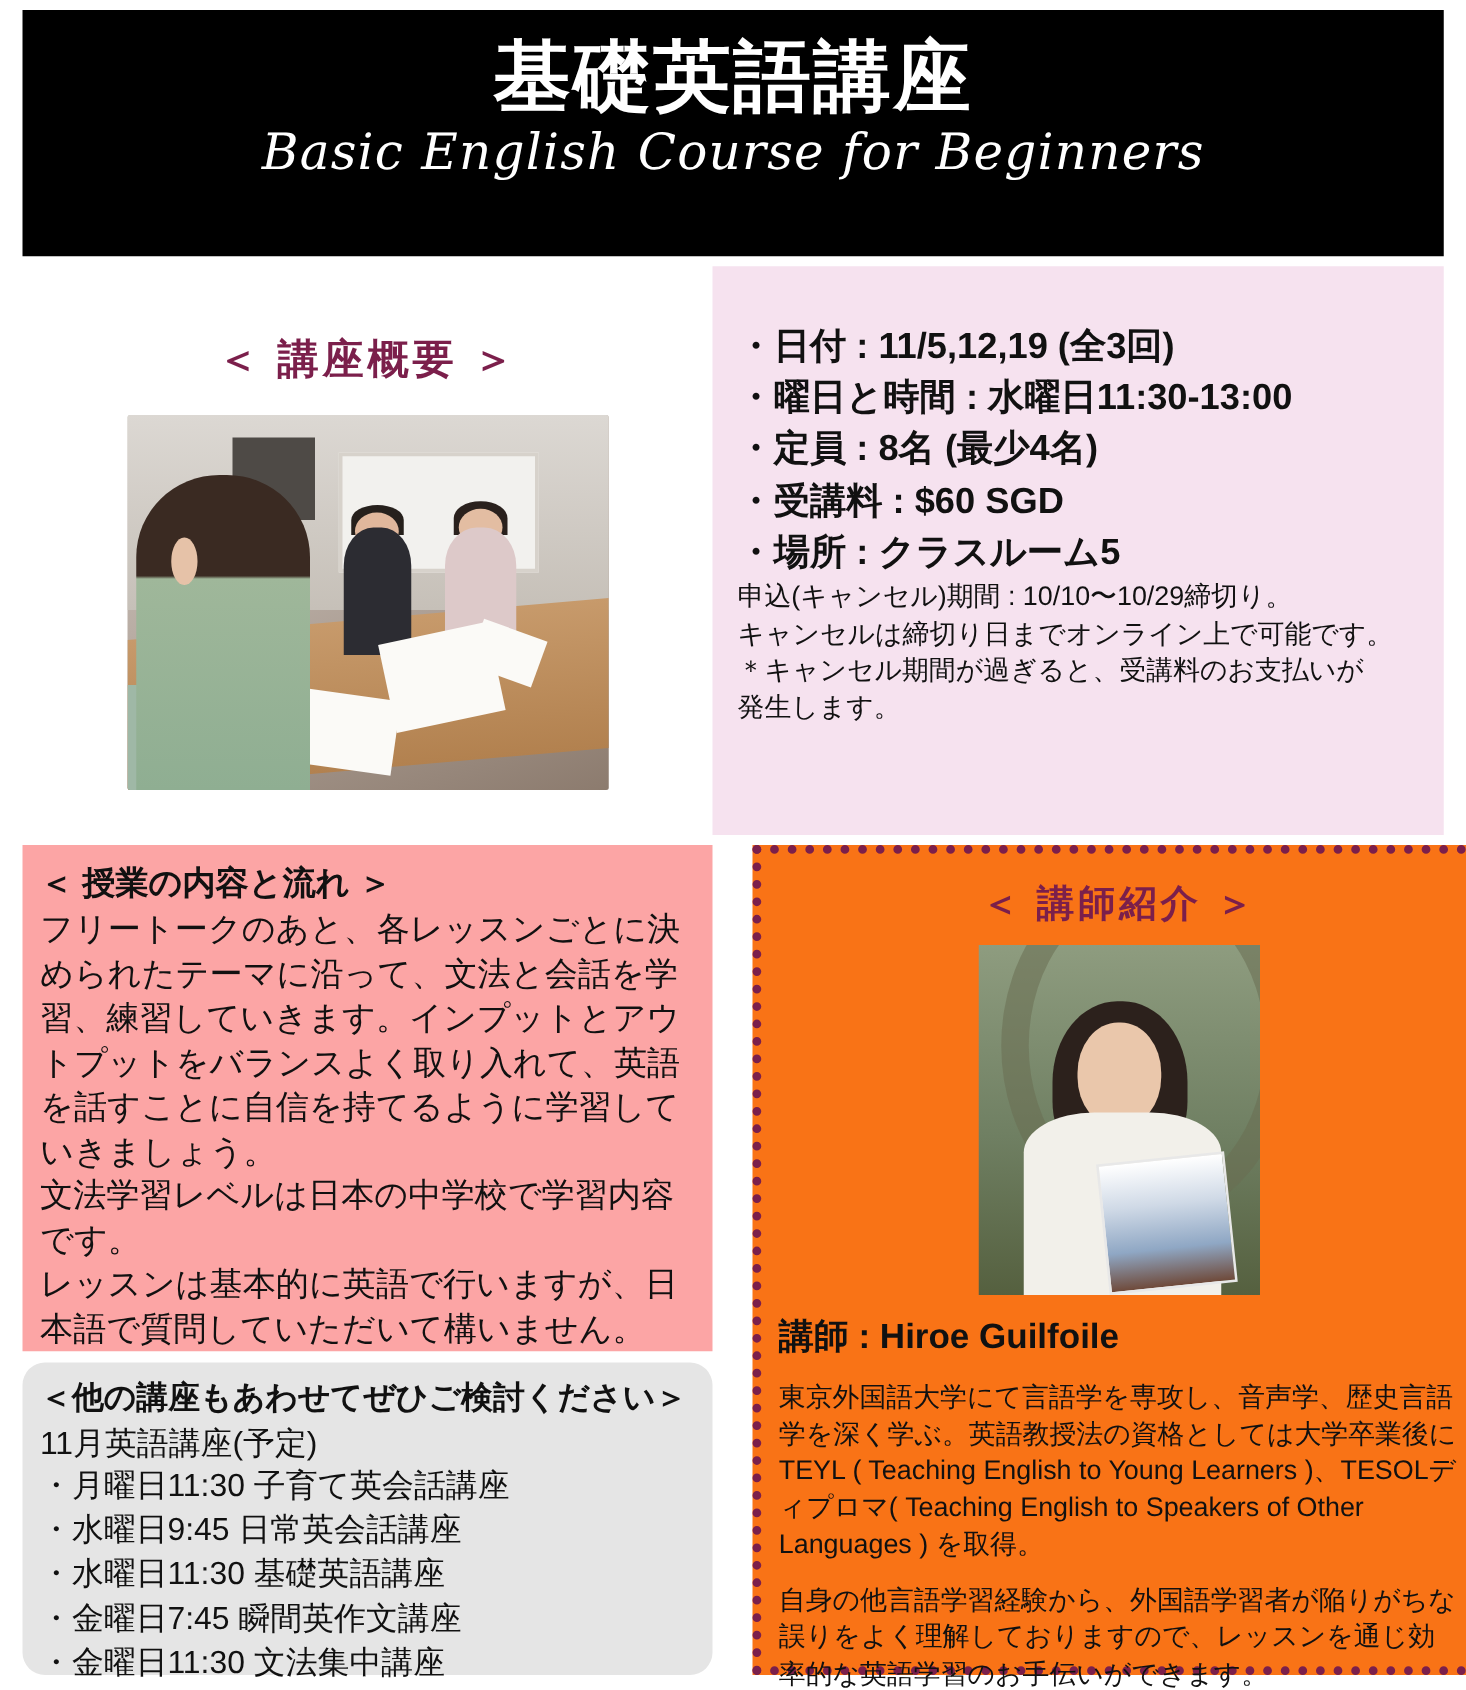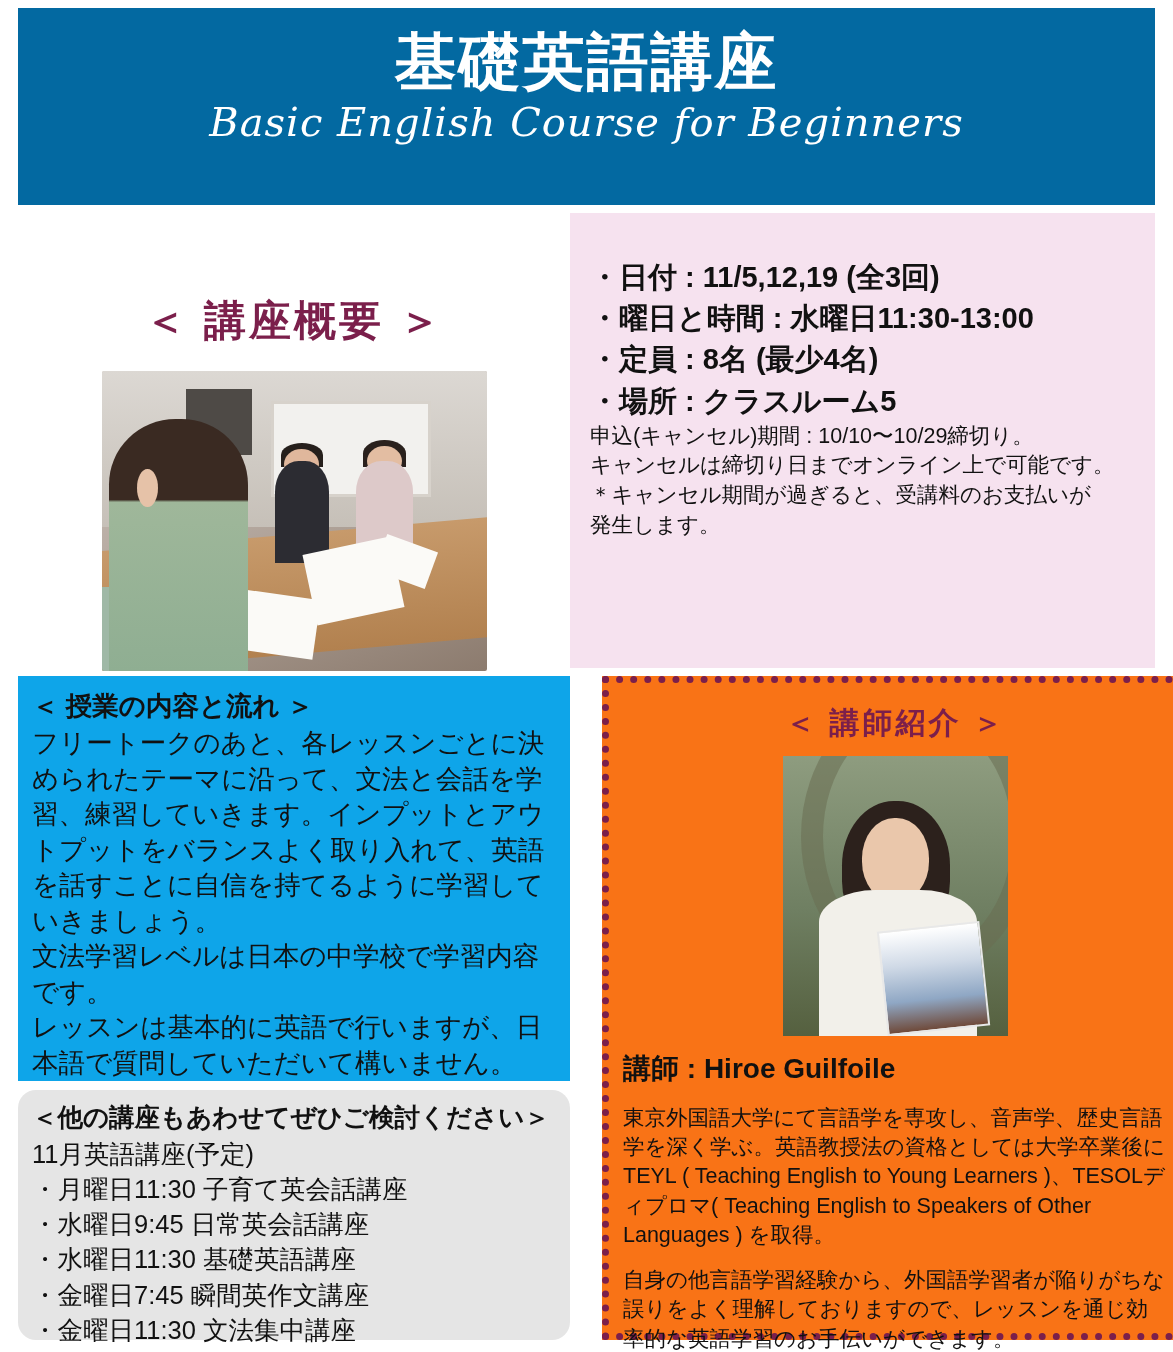--- a/index.html
+++ b/index.html
@@ -16,21 +16,21 @@
     overflow: hidden;
   }
 
   
   .header {
     position: absolute;
     left: 18px;
     top: 8px;
     width: 1137px;
     height: 197px;
-    background: #0369a1;
+    background: #000000;
     color: #ffffff;
     text-align: center;
     box-sizing: border-box;
     padding-top: 18px;
   }
   .header-title {
     font-size: 62px;
     font-weight: bold;
     letter-spacing: 2px;
     line-height: 1.15;
@@ -48,24 +48,24 @@
     position: absolute;
     left: 18px;
     top: 213px;
     width: 552px;
     height: 455px;
     background: #ffffff;
     text-align: center;
   }
   .overview-heading {
     color: #7b1f4b;
-    font-size: 42px;
+    font-size: 33px;
     font-weight: bold;
     letter-spacing: 3px;
-    margin-top: 80px;
+    margin-top: 52px;
   }
   .overview-photo {
     margin: 22px auto 0;
     width: 385px;
     height: 300px;
     border-radius: 2px;
     position: relative;
     overflow: hidden;
     background: linear-gradient(160deg, #cfc9c2 0%, #b9ada4 40%, #8c7b6e 100%);
   }
@@ -156,21 +156,21 @@
     color: #111;
   }
 
   
   .lesson {
     position: absolute;
     left: 18px;
     top: 676px;
     width: 552px;
     height: 405px;
-    background: #0ea5e9;
+    background: #fca5a5;
     box-sizing: border-box;
     padding: 12px 16px 0 14px;
   }
   .lesson-heading {
     font-size: 26.5px;
     font-weight: bold;
     color: #111;
     margin-bottom: 2px;
   }
   .lesson-body {
@@ -302,20 +302,21 @@
         <div class="ph-face-a"></div>
       </div>
   </div>
 </div>
 
 <div class="details">
   <div class="details-list">
     <div>・日付 : 11/5,12,19 (全3回)</div>
     <div>・曜日と時間 : 水曜日11:30-13:00</div>
     <div>・定員 : 8名 (最少4名)</div>
+    <div>・受講料 : $60 SGD</div>
     <div>・場所 : クラスルーム5</div>
   </div>
   <div class="details-note">
     <div>申込(キャンセル)期間 : 10/10〜10/29締切り。</div>
     <div>キャンセルは締切り日までオンライン上で可能です。</div>
     <div>＊キャンセル期間が過ぎると、受講料のお支払いが</div>
     <div>発生します。</div>
   </div>
 </div>
 

